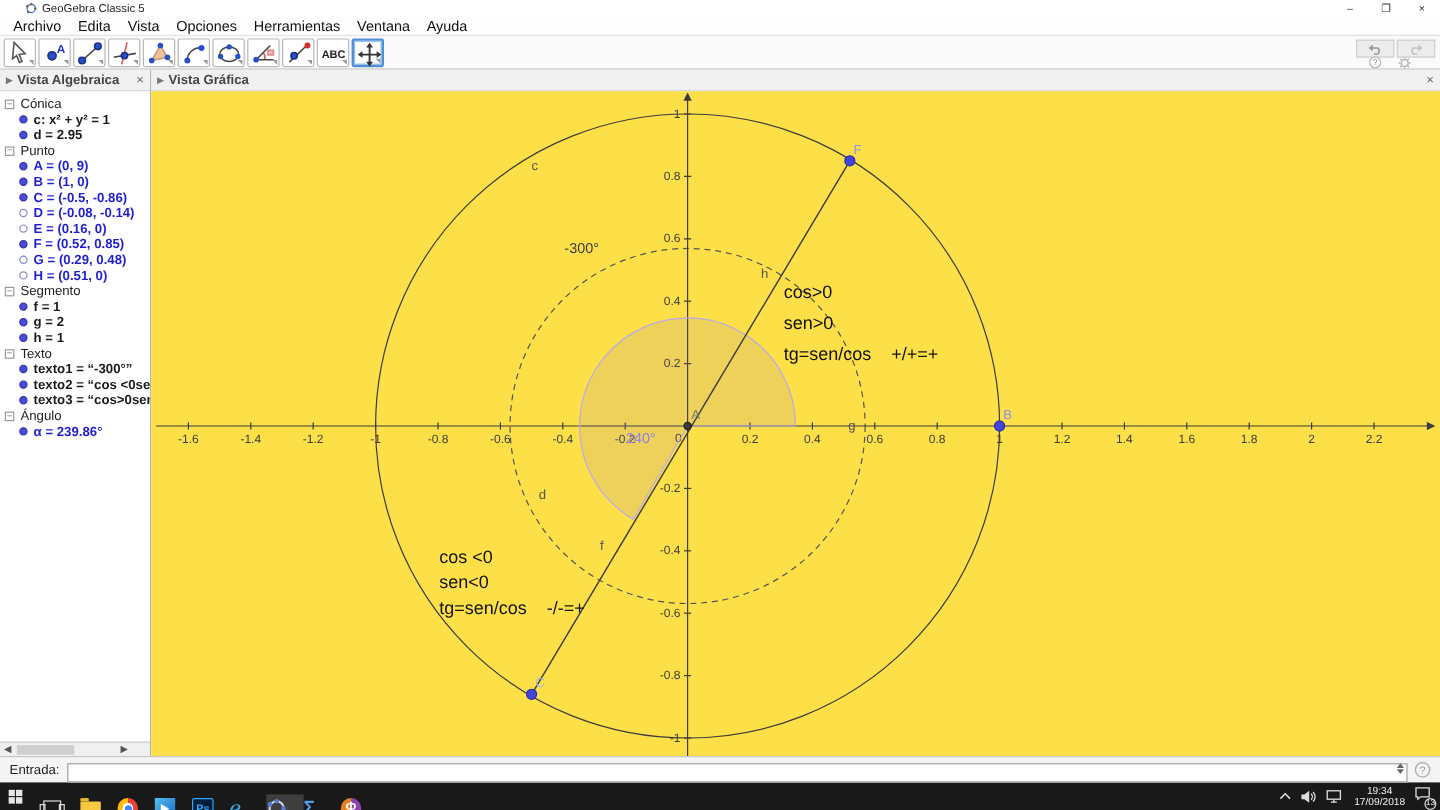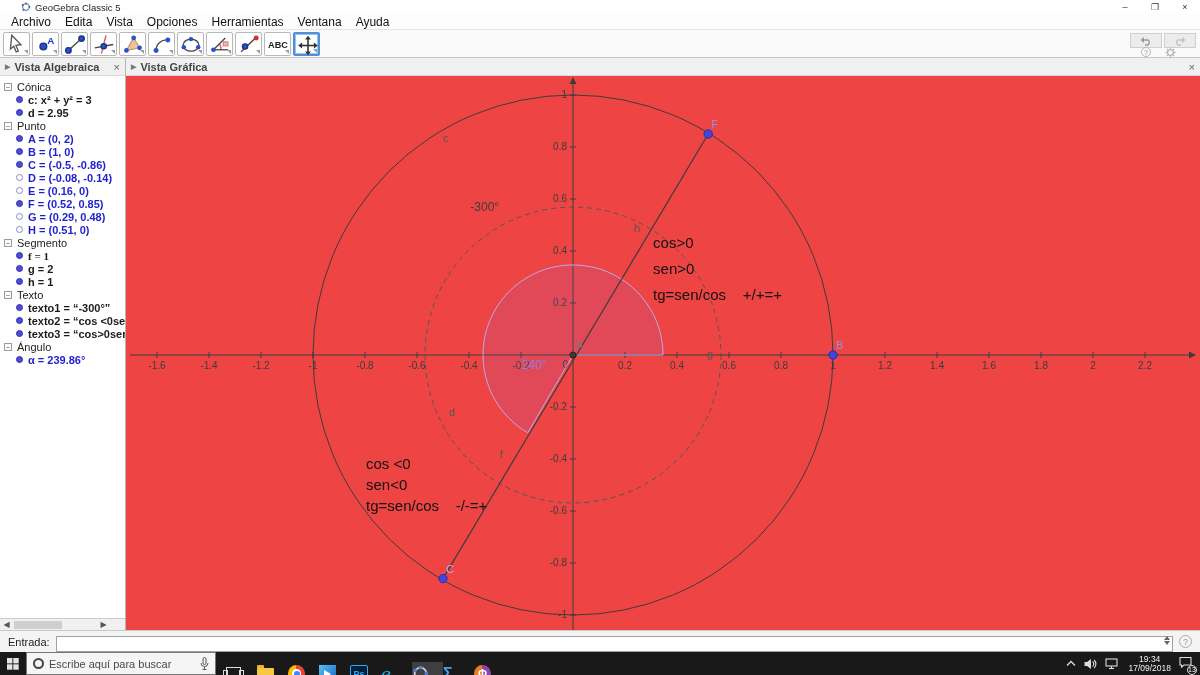--- a/index.html
+++ b/index.html
@@ -34,21 +34,21 @@
   .cat-row { display:flex; align-items:center; gap:5px; height:13px; padding-left:4px; font-size:11px; color:#222; }
   .minusbox { width:8px; height:8px; border:1px solid #9a9a9a; font-size:7px; line-height:6px; text-align:center; color:#555; background:#fff; flex:0 0 8px; }
   .obj-row { display:flex; align-items:center; gap:5px; height:13px; padding-left:16px; font-size:11px; font-weight:bold; white-space:nowrap; overflow:hidden; }
   .bullet { width:7px; height:7px; border-radius:50%; flex:0 0 7px; }
   .bullet.filled { background:#4b4bdb; border:1px solid #3333a8; }
   .bullet.hollow { background:#fff; border:1px solid #8888cc; }
   .hscroll { height:12px; background:#f0f0f0; border-top:1px solid #cccccc; position:relative; font-size:8px; color:#555; }
   .hscroll .arr { position:absolute; top:1px; width:11px; text-align:center; }
   .hscroll .thumb { position:absolute; left:14px; top:2px; width:48px; height:8px; background:#cfcfcf; }
 
-  .graphics-panel { flex:1; display:flex; flex-direction:column; background:#ef4444; }
+  .graphics-panel { flex:1; display:flex; flex-direction:column; background:#fde047; }
   .graphics-panel svg { display:block; }
 
   
   .inputbar { height:22px; background:#f4f4f4; border-top:1px solid #c8c8c8; display:flex; align-items:center; padding:0 8px; gap:6px; }
   .inputbar label { font-size:11px; color:#222; }
   .input-wrap { position:relative; flex:1; height:16px; }
   .input-wrap input { width:100%; height:16px; border:1px solid #a0a0a0; background:#fff; font-size:11px; padding:0 14px 0 3px; }
   .spinner { position:absolute; right:3px; top:2px; display:flex; flex-direction:column; gap:1px; }
   .spinner i { width:0; height:0; border-left:3px solid transparent; border-right:3px solid transparent; }
   .spinner .up { border-bottom:4px solid #666; }
@@ -238,33 +238,33 @@
         <span>Vista Algebraica</span>
         <span class="closex">×</span>
       </div>
       <div class="alg-tree" id="alg-tree">
           <div class="cat-row">
             <span class="minusbox">–</span>
             <span>Cónica</span>
           </div>
           <div class="obj-row">
             <span class="bullet filled"></span>
-            <span style="color: rgb(27, 27, 27);">c: x² + y² = 3</span>
+            <span style="color: rgb(27, 27, 27);">c: x² + y² = 1</span>
           </div>
           <div class="obj-row">
             <span class="bullet filled"></span>
             <span style="color: rgb(27, 27, 27);">d = 2.95</span>
           </div>
           <div class="cat-row">
             <span class="minusbox">–</span>
             <span>Punto</span>
           </div>
           <div class="obj-row">
             <span class="bullet filled"></span>
-            <span style="color: rgb(31, 31, 208);">A = (0, 2)</span>
+            <span style="color: rgb(31, 31, 208);">A = (0, 9)</span>
           </div>
           <div class="obj-row">
             <span class="bullet filled"></span>
             <span style="color: rgb(31, 31, 208);">B = (1, 0)</span>
           </div>
           <div class="obj-row">
             <span class="bullet filled"></span>
             <span style="color: rgb(31, 31, 208);">C = (-0.5, -0.86)</span>
           </div>
           <div class="obj-row">
@@ -286,21 +286,21 @@
           <div class="obj-row">
             <span class="bullet hollow"></span>
             <span style="color: rgb(31, 31, 208);">H = (0.51, 0)</span>
           </div>
           <div class="cat-row">
             <span class="minusbox">–</span>
             <span>Segmento</span>
           </div>
           <div class="obj-row">
             <span class="bullet filled"></span>
-            <span style="color: rgb(27, 27, 27); font-family: Liberation Serif, serif;">f = 1</span>
+            <span style="color: rgb(27, 27, 27);">f = 1</span>
           </div>
           <div class="obj-row">
             <span class="bullet filled"></span>
             <span style="color: rgb(27, 27, 27);">g = 2</span>
           </div>
           <div class="obj-row">
             <span class="bullet filled"></span>
             <span style="color: rgb(27, 27, 27);">h = 1</span>
           </div>
           <div class="cat-row">
@@ -448,28 +448,20 @@
 
   <div class="taskbar">
     <div class="start">
       <svg width="12" height="12" viewBox="0 0 12 12">
           <rect x="0" y="0" width="5.4" height="5.4" fill="#e6e6e6"></rect>
           <rect x="6.3" y="0" width="5.4" height="5.4" fill="#e6e6e6"></rect>
           <rect x="0" y="6.3" width="5.4" height="5.4" fill="#e6e6e6"></rect>
           <rect x="6.3" y="6.3" width="5.4" height="5.4" fill="#e6e6e6"></rect>
         </svg>
     </div>
-    <div class="searchbox">
-      <span class="ring"></span>
-      <span>Escribe aquí para buscar</span>
-      <svg width="9" height="13" viewBox="0 0 9 13">
-        <rect x="3" y="0.5" width="3" height="7" rx="1.5" fill="none" stroke="#555" stroke-width="1"></rect>
-        <path d="M1 6 a3.5 3.5 0 0 0 7 0 M4.5 10 v2 M2.5 12.4 h4" fill="none" stroke="#555" stroke-width="1"></path>
-      </svg>
-    </div>
     <div id="app-icons" style="display:flex; margin-left:10px;">
         <div class="app-slot">
           <div class="taskview-icon"></div>
         </div>
         <div class="app-slot">
           <div class="folder-icon"></div>
         </div>
         <div class="app-slot">
           <div class="chrome-icon"></div>
         </div>

